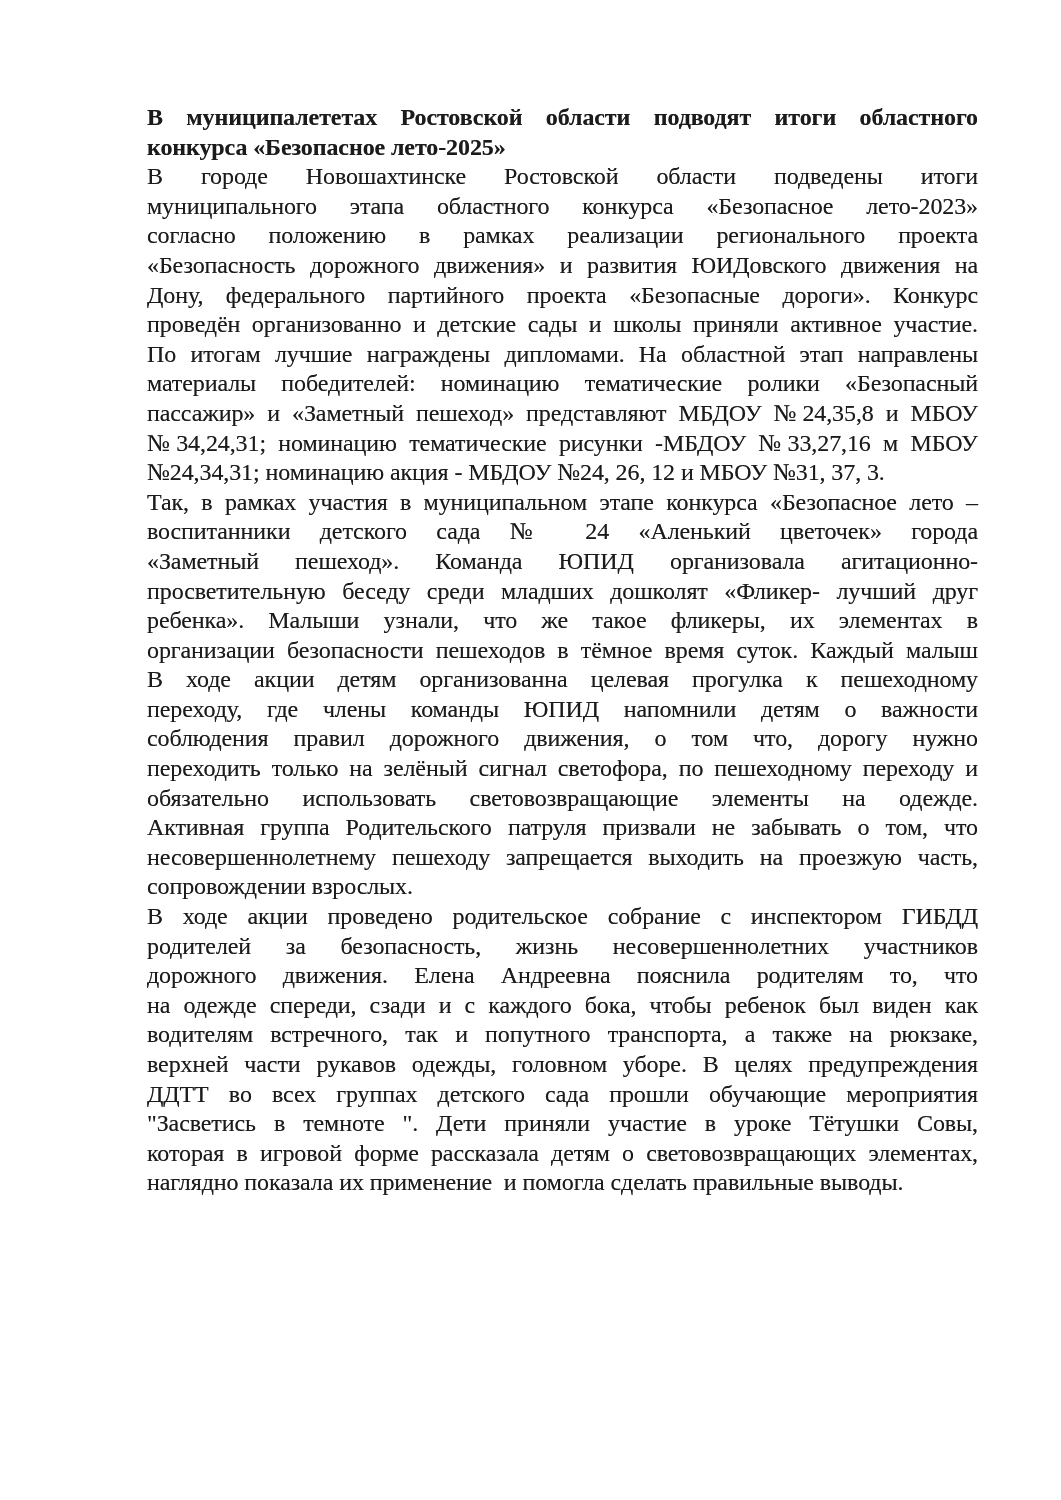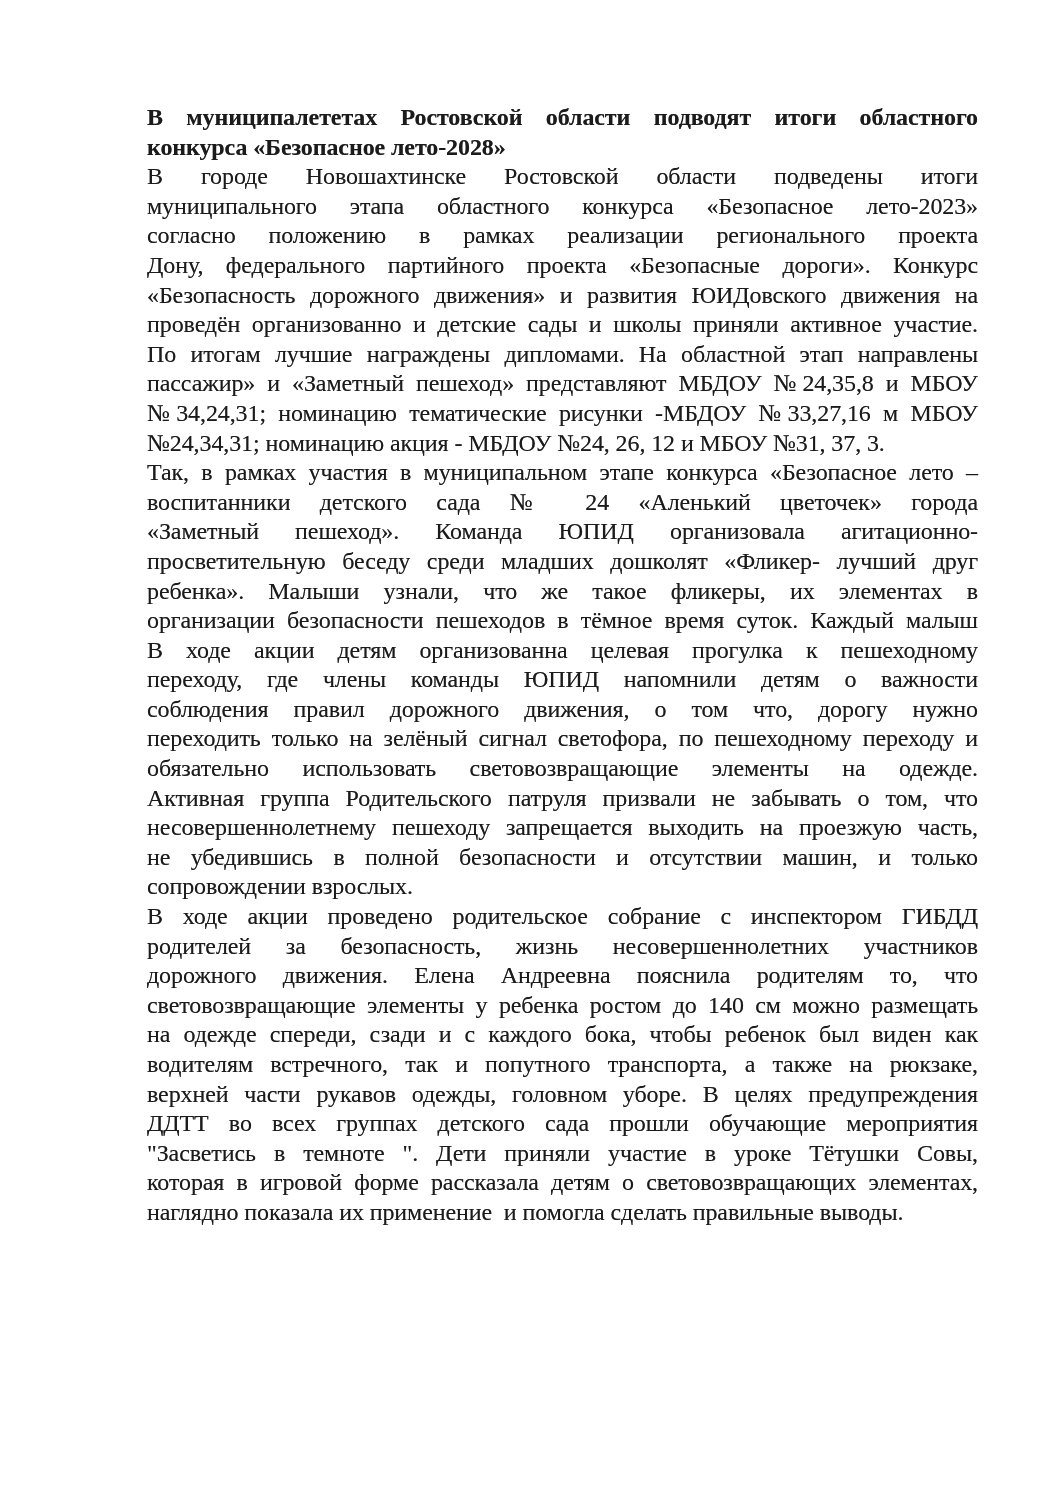--- a/index.html
+++ b/index.html
@@ -41,58 +41,57 @@
     font-weight: bold;
   }
 </style>
 </head>
 <body>
 
 <div class="page">
   <div class="content">
     <div class="heading">
         <div class="line">В муниципалететах Ростовской области подводят итоги областного</div>
-        <div class="line last">конкурса «Безопасное лето-2028»</div>
+        <div class="line last">конкурса «Безопасное лето-2025»</div>
       </div>
     <div class="para">
         <div class="line">В городе Новошахтинске Ростовской области подведены итоги</div>
         <div class="line">муниципального этапа областного конкурса «Безопасное лето-2023»</div>
         <div class="line">согласно положению в рамках реализации регионального проекта</div>
+        <div class="line">«Безопасность дорожного движения» и развития ЮИДовского движения на</div>
         <div class="line">Дону, федерального партийного проекта «Безопасные дороги». Конкурс</div>
-        <div class="line">«Безопасность дорожного движения» и развития ЮИДовского движения на</div>
         <div class="line">проведён организованно и детские сады и школы приняли активное участие.</div>
         <div class="line">По итогам лучшие награждены дипломами. На областной этап направлены</div>
+        <div class="line">материалы победителей: номинацию тематические ролики «Безопасный</div>
         <div class="line">пассажир» и «Заметный пешеход» представляют МБДОУ №24,35,8 и МБОУ</div>
         <div class="line">№34,24,31; номинацию тематические рисунки -МБДОУ №33,27,16 м МБОУ</div>
         <div class="line last">№24,34,31; номинацию акция - МБДОУ №24, 26, 12 и МБОУ №31, 37, 3.</div>
       </div>
     <div class="para">
         <div class="line">Так, в рамках участия в муниципальном этапе конкурса «Безопасное лето –</div>
         <div class="line">воспитанники детского сада № 24 «Аленький цветочек» города</div>
         <div class="line">«Заметный пешеход». Команда ЮПИД организовала агитационно-</div>
         <div class="line">просветительную беседу среди младших дошколят «Фликер- лучший друг</div>
         <div class="line">ребенка». Малыши узнали, что же такое фликеры, их элементах в</div>
         <div class="line">организации безопасности пешеходов в тёмное время суток. Каждый малыш</div>
       </div>
     <div class="para">
         <div class="line">В ходе акции детям организованна целевая прогулка к пешеходному</div>
         <div class="line">переходу, где члены команды ЮПИД напомнили детям о важности</div>
         <div class="line">соблюдения правил дорожного движения, о том что, дорогу нужно</div>
         <div class="line">переходить только на зелёный сигнал светофора, по пешеходному переходу и</div>
         <div class="line">обязательно использовать световозвращающие элементы на одежде.</div>
         <div class="line">Активная группа Родительского патруля призвали не забывать о том, что</div>
         <div class="line">несовершеннолетнему пешеходу запрещается выходить на проезжую часть,</div>
-        <div class="line">не убедившись в полной безопасности и отсутствии машин, и только</div>
         <div class="line last">сопровождении взрослых.</div>
       </div>
     <div class="para">
         <div class="line">В ходе акции проведено родительское собрание с инспектором ГИБДД</div>
         <div class="line">родителей за безопасность, жизнь несовершеннолетних участников</div>
         <div class="line">дорожного движения. Елена Андреевна пояснила родителям то, что</div>
-        <div class="line">световозвращающие элементы у ребенка ростом до 140 см можно размещать</div>
         <div class="line">на одежде спереди, сзади и с каждого бока, чтобы ребенок был виден как</div>
         <div class="line">водителям встречного, так и попутного транспорта, а также на рюкзаке,</div>
         <div class="line">верхней части рукавов одежды, головном уборе. В целях предупреждения</div>
         <div class="line">ДДТТ во всех группах детского сада прошли обучающие мероприятия</div>
         <div class="line">"Засветись в темноте ". Дети приняли участие в уроке Тётушки Совы,</div>
         <div class="line">которая в игровой форме рассказала детям о световозвращающих элементах,</div>
         <div class="line last">наглядно показала их применение&nbsp; и помогла сделать правильные выводы.</div>
       </div>
   </div>
 </div>

